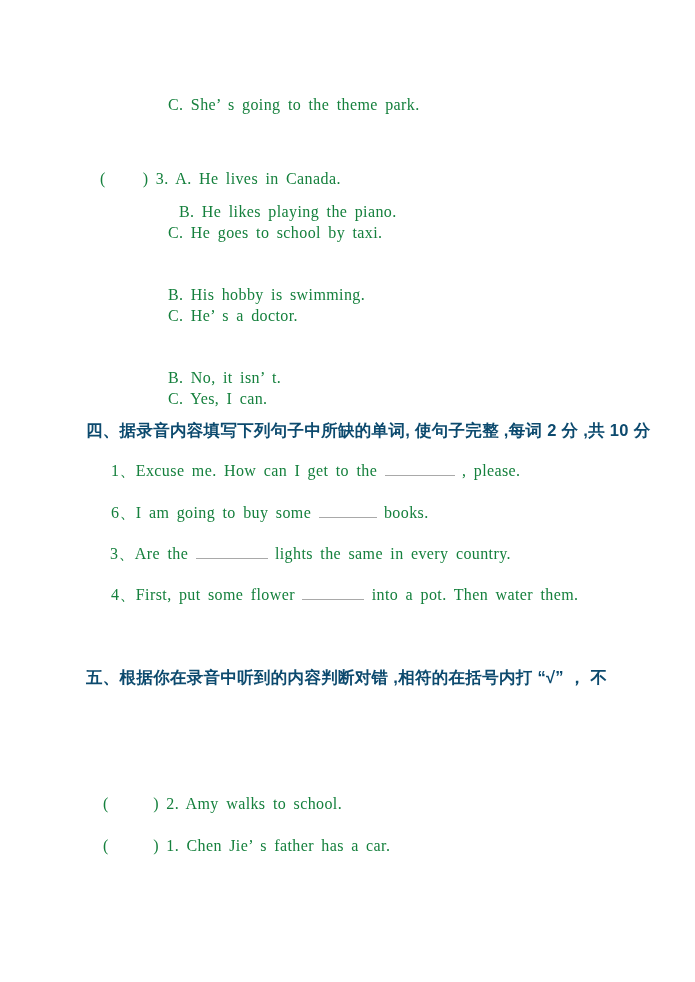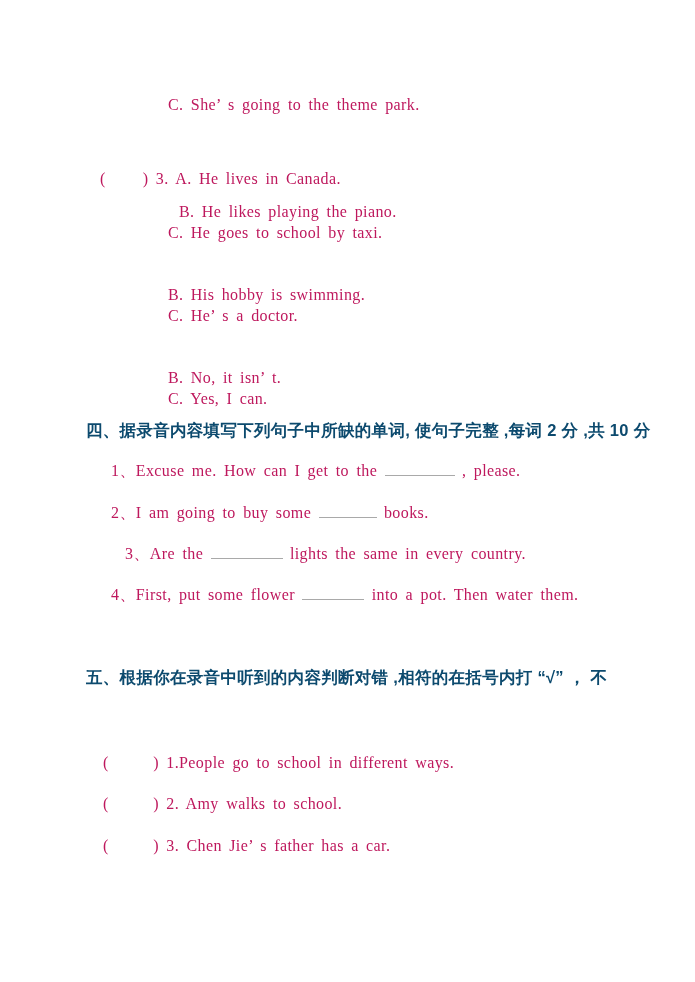--- a/index.html
+++ b/index.html
@@ -8,21 +8,21 @@
     background: #ffffff;
     font-family: "Liberation Serif", serif;
     overflow: hidden;
   }
   .doc { position: relative; width: 695px; height: 982px; background: #ffffff; }
   .line {
     position: absolute;
     white-space: pre;
     font-size: 16px;
     line-height: 20px;
-    color: #be185d;
+    color: #15803d;
     letter-spacing: 0.4px;
     word-spacing: 3px;
   }
   .heading {
     position: absolute;
     white-space: pre;
     font-family: "Liberation Sans", sans-serif;
     font-weight: 700;
     font-size: 16.5px;
     line-height: 22px;
@@ -46,26 +46,25 @@
   <div class="line" style="left:168px; top:223px">C. He goes to school by taxi.</div>
   <div class="line" style="left:168px; top:285px">B. His hobby is swimming.</div>
   <div class="line" style="left:168px; top:306px">C. He’ s a doctor.</div>
   <div class="line" style="left:168px; top:368px">B. No, it isn’ t.</div>
   <div class="line" style="left:168px; top:389px">C. Yes, I can.</div>
 
   <div class="heading" style="left:86px; top:419px">四、据录音内容填写下列句子中所缺的单词, 使句子完整 ,每词 2 分 ,共 10 分</div>
 
   <div class="line" style="left:111px; top:461px"><span>1、Excuse me. How can I get to the </span><span class="blank" style="width:70px"></span><span> , please.</span></div>
 
-  <div class="line" style="left:111px; top:503px"><span>2、I am going to buy some </span><span class="blank" style="width:58px"></span><span> books.</span></div>
+  <div class="line" style="left:111px; top:503px"><span>6、I am going to buy some </span><span class="blank" style="width:58px"></span><span> books.</span></div>
 
-  <div class="line" style="left:125px; top:544px"><span>3、Are the </span><span class="blank" style="width:72px"></span><span> lights the same in every country.</span></div>
+  <div class="line" style="left:110px; top:544px"><span>3、Are the </span><span class="blank" style="width:72px"></span><span> lights the same in every country.</span></div>
 
   <div class="line" style="left:111px; top:585px"><span>4、First, put some flower </span><span class="blank" style="width:62px"></span><span> into a pot. Then water them.</span></div>
 
 
   <div class="heading" style="left:86px; top:666px">五、根据你在录音中听到的内容判断对错 ,相符的在括号内打 “√” ， 不</div>
 
-  <div class="line" style="left:103px; top:753px">(      ) 1.People go to school in different ways.</div>
   <div class="line" style="left:103px; top:794px">(      ) 2. Amy walks to school.</div>
-  <div class="line" style="left:103px; top:836px">(      ) 3. Chen Jie’ s father has a car.</div>
+  <div class="line" style="left:103px; top:836px">(      ) 1. Chen Jie’ s father has a car.</div>
 
 </div>
 
 </body></html>

